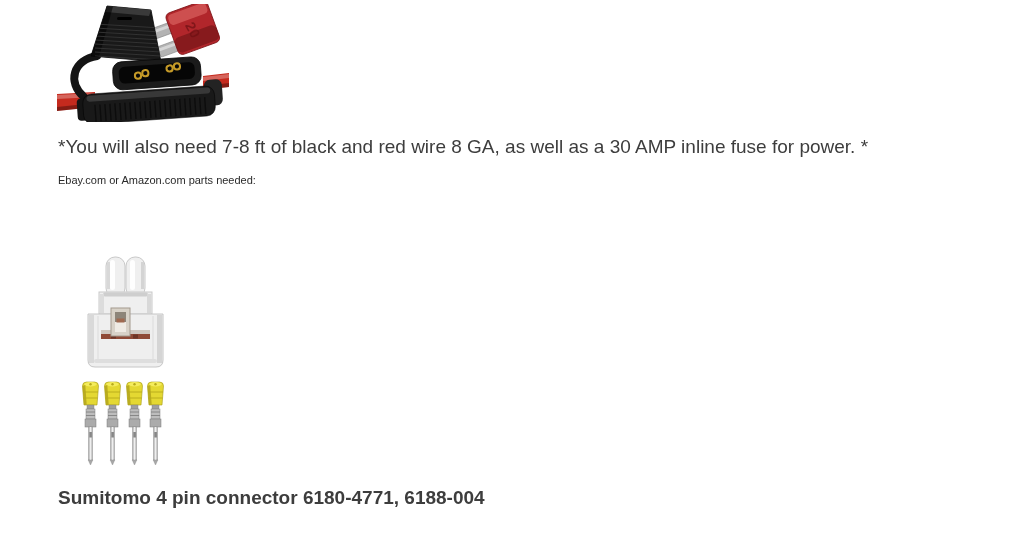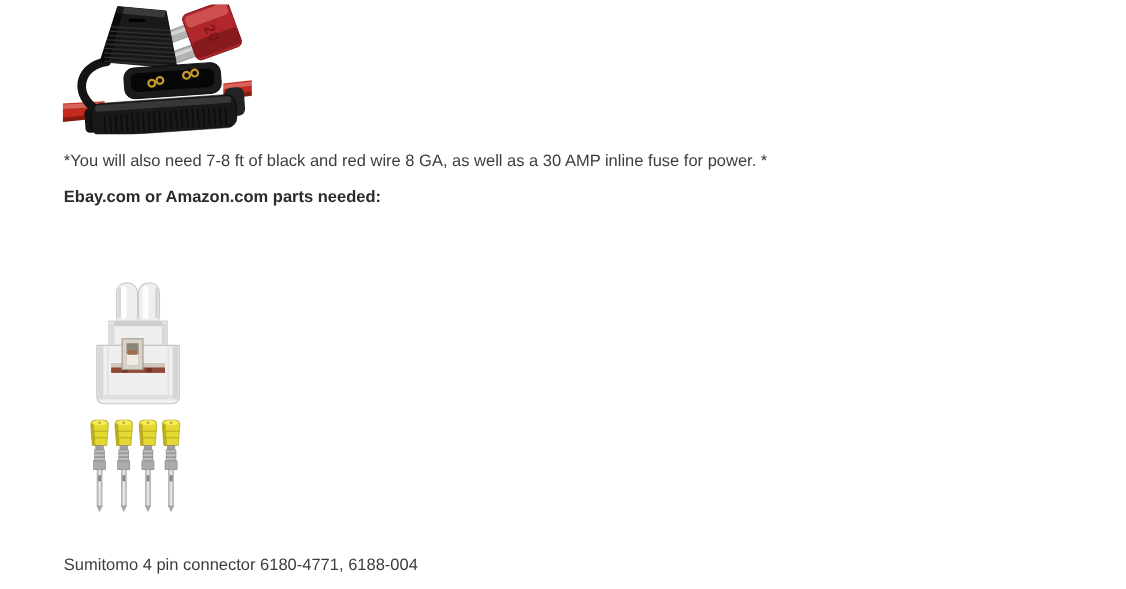--- a/index.html
+++ b/index.html
@@ -15,26 +15,26 @@
     --seal_yellow:#e4d832;
     --terminal_silver:#bdbdbd;
     --inner_seal_brown:#8f4a36;
   }
   html,body{margin:0;padding:0;}
   body{background:var(--page_bg);font-family:"Liberation Sans","DejaVu Sans",sans-serif;}
   .page{position:relative;width:1024px;height:535px;background:var(--page_bg);overflow:hidden;}
   figure{margin:0;padding:0;position:absolute;}
   .fig-fuse{left:57px;top:4px;width:172px;height:118px;}
   .fig-connector{left:57px;top:244px;width:135px;height:228px;}
-  p{position:absolute;margin:0;font-size:15px;line-height:18px;white-space:nowrap;}
+  p{position:absolute;margin:0;font-size:19px;line-height:18px;white-space:nowrap;}
   .note{left:58px;top:138px;color:var(--text_body);font-weight:400;}
-  .heading{color:var(--text_heading);font-weight:700;font-size:15px;}
+  .heading{color:var(--text_heading);font-weight:400;font-size:11px;}
   .heading-parts{left:58px;top:171px;}
   .heading-pins{left:58px;top:203px;}
-  .caption{left:58px;top:489px;color:var(--text_body);font-weight:400;margin-top:16px;}
+  .caption{left:58px;top:489px;color:var(--text_body);font-weight:700;}
   svg{display:block;}
 </style>
 </head>
 <body>
 
 <div class="page">
 
   <figure class="fig-fuse">
     <svg width="172" height="118" viewBox="0 0 172 118" xmlns="http://www.w3.org/2000/svg">
       <defs>

